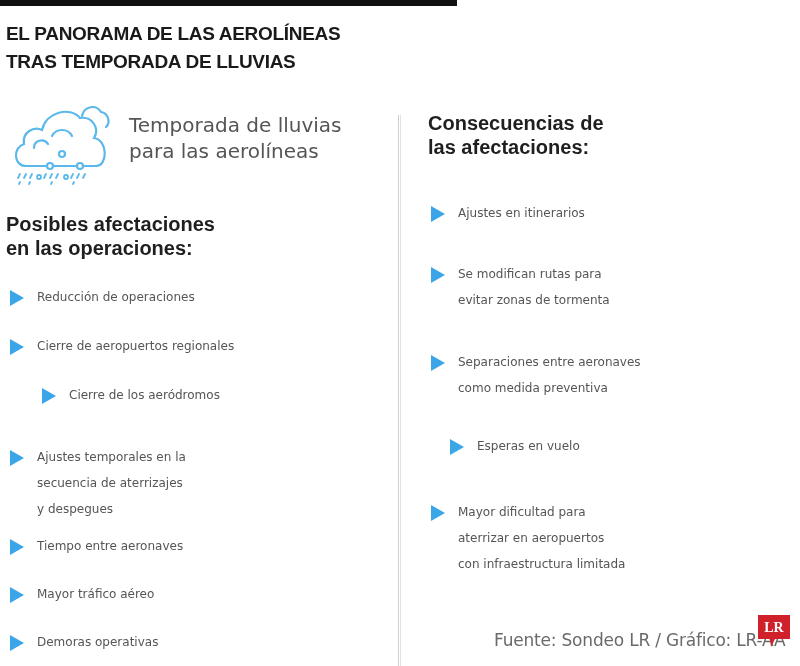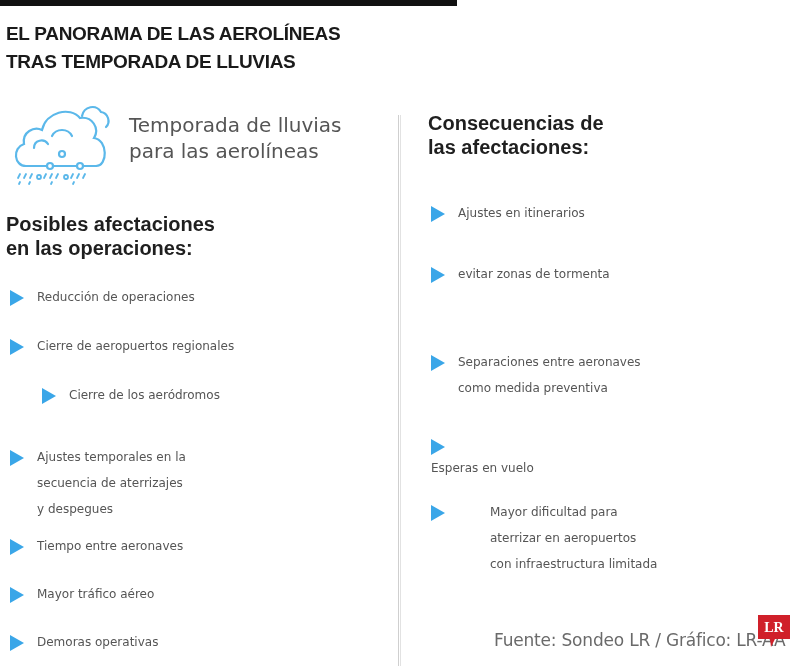--- a/index.html
+++ b/index.html
@@ -156,37 +156,38 @@
 <div>
   <div class="bullet-item" style="left:431px; top:200px;">
     <span class="bullet-icon"></span>
     <div class="bullet-text">
         <span>Ajustes en itinerarios</span>
       </div>
   </div>
   <div class="bullet-item" style="left:431px; top:261px;">
     <span class="bullet-icon"></span>
     <div class="bullet-text">
+      <span>Se modifican rutas para</span>
       <span>evitar zonas de tormenta</span>
     </div>
   </div>
   <div class="bullet-item" style="left:431px; top:349px;">
     <span class="bullet-icon"></span>
     <div class="bullet-text">
       <span>Separaciones entre aeronaves</span>
       <span>como medida preventiva</span>
     </div>
   </div>
-  <div class="bullet-item" style="left:431px; top:433px;flex-direction:column;">
+  <div class="bullet-item" style="left:450px; top:433px;">
     <span class="bullet-icon"></span>
     <div class="bullet-text">
         <span>Esperas en vuelo</span>
       </div>
   </div>
-  <div class="bullet-item" style="left:431px; top:499px;gap:32px;">
+  <div class="bullet-item" style="left:431px; top:499px;">
     <span class="bullet-icon"></span>
     <div class="bullet-text">
       <span>Mayor dificultad para</span>
       <span>aterrizar en aeropuertos</span>
       <span>con infraestructura limitada</span>
     </div>
   </div>
 </div>
 
 <div class="footer-source">Fuente: Sondeo LR / Gráfico: LR-AA</div>

